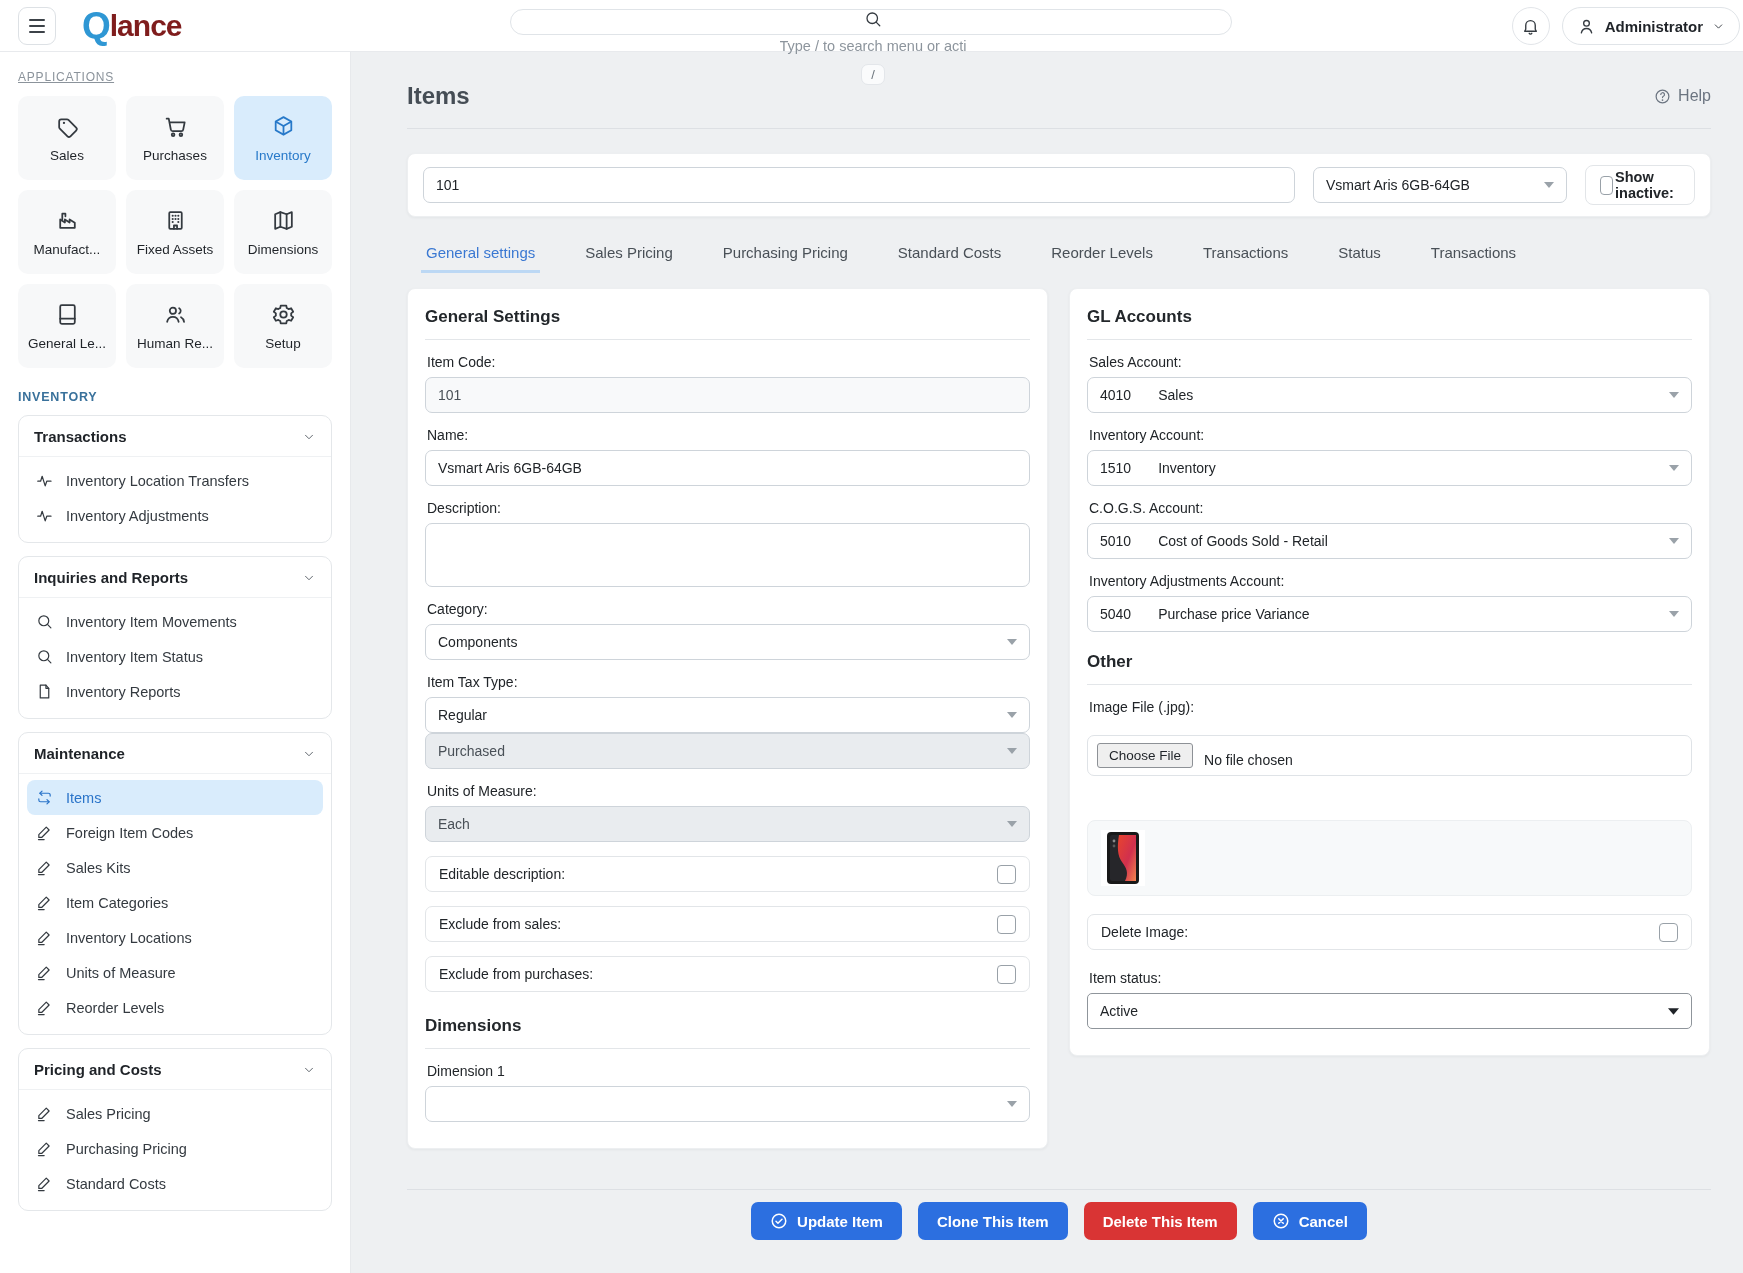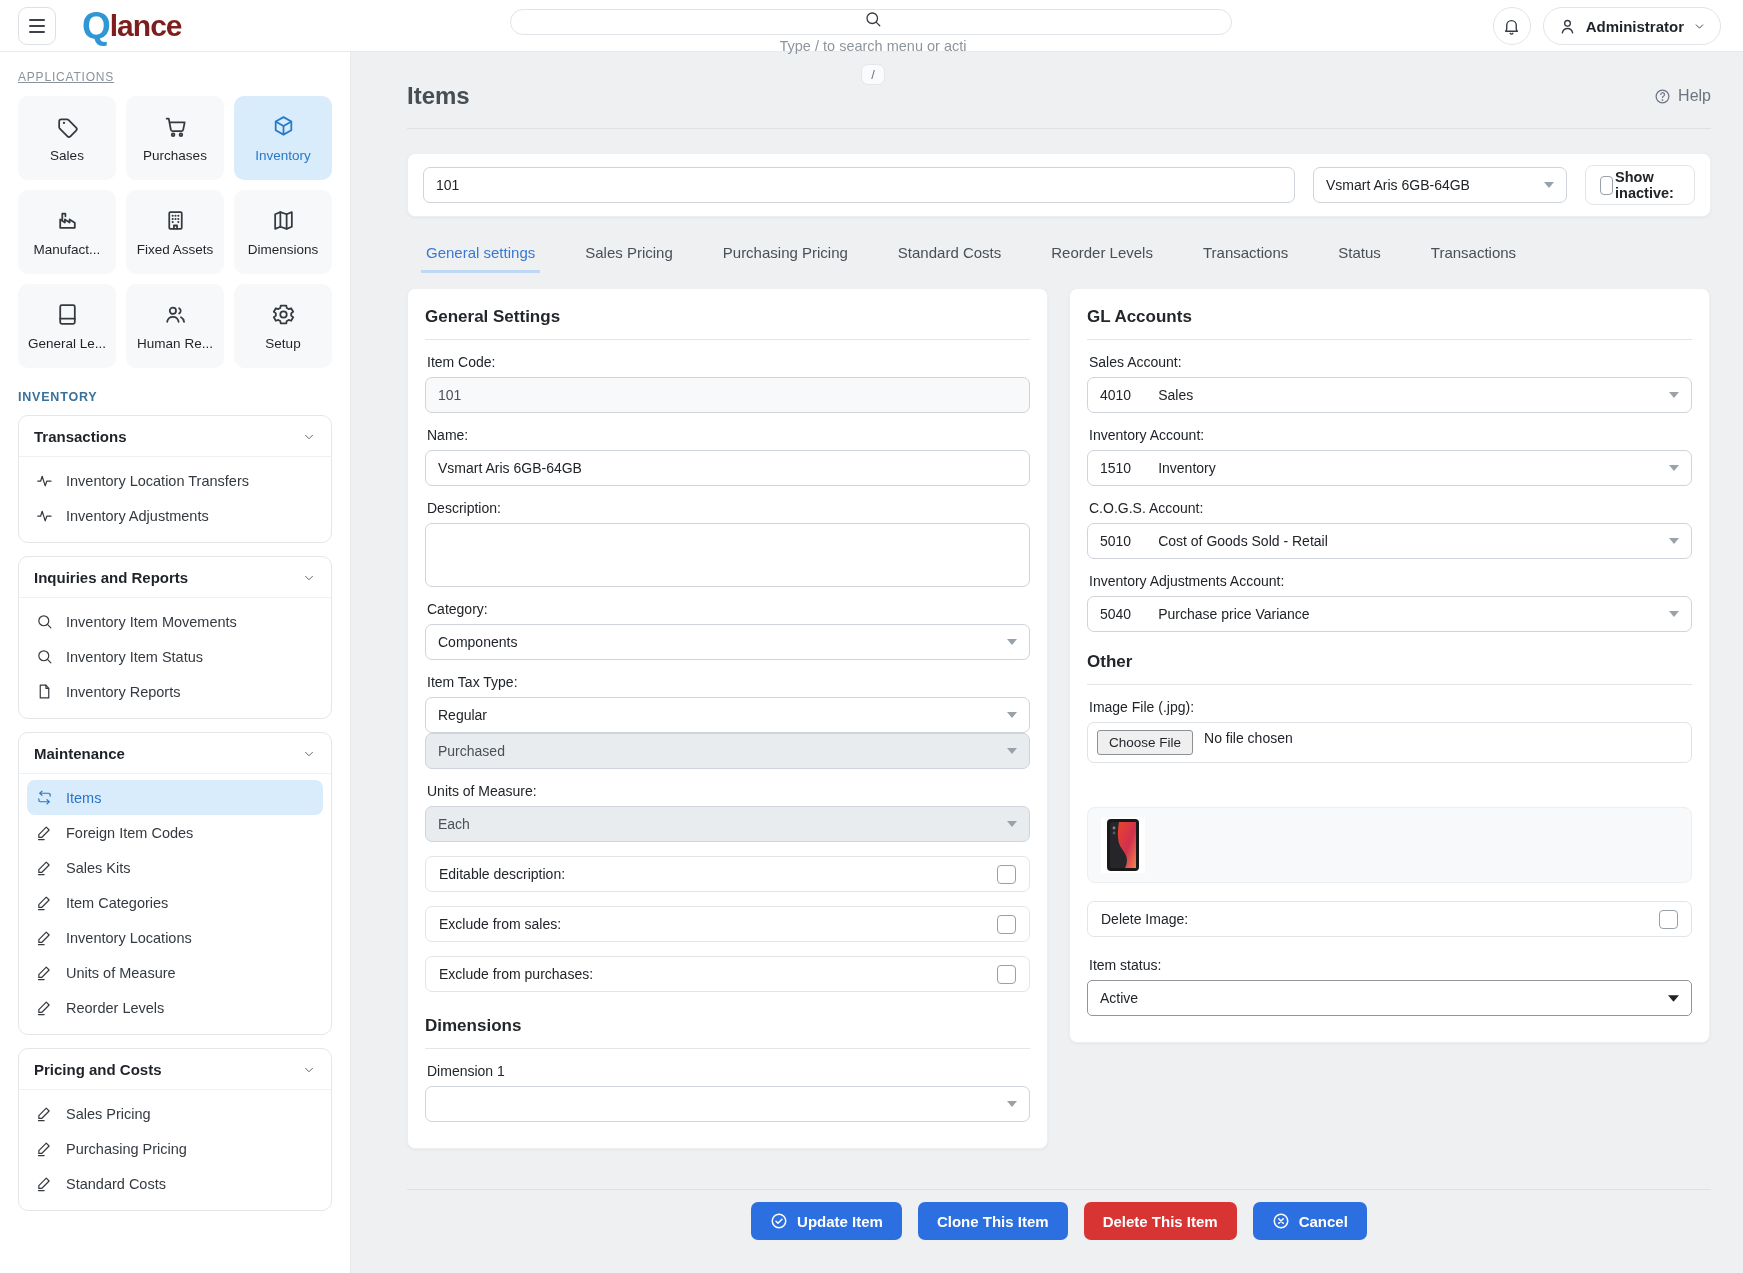--- a/index.html
+++ b/index.html
@@ -22,21 +22,21 @@
   .logo-q { font-size:37px; font-weight:800; color:#2f97d4; letter-spacing:-1px; }
   .logo-rest { font-size:30px; font-weight:700; color:#7f1d1d; letter-spacing:-1px; }
   .search-wrap { position:absolute; left:510px; top:9px; width:722px; height:26px;
                  border:1px solid #e0e4e8; border-radius:18px; background:#fff;
                  display:flex; align-items:center; padding:0 10px 0 14px; gap:9px;flex-direction:column; }
   .search-wrap input { border:none; outline:none; flex:1; font-size:14.5px; color:#495057;
                        font-family:"Liberation Sans", sans-serif; background:transparent; }
   .search-wrap input::placeholder { color:#8d959d; }
   .kbd { border:1px solid #e3e6ea; background:#fafbfc; border-radius:7px; min-width:24px; text-align:center;
          padding:2px 7px; font-size:13px; color:#6c757d; }
-  .topbar-right { position:absolute; right:22px; top:7px; display:flex; align-items:center; gap:12px; }
+  .topbar-right { position:absolute; right:3px; top:7px; display:flex; align-items:center; gap:12px; }
   .icon-circle { width:38px; height:38px; border:1px solid #e2e5e9; border-radius:50%; background:#fff;
                  display:flex; align-items:center; justify-content:center; cursor:pointer; }
   .user-pill { height:38px; border:1px solid #e0e4e8; border-radius:19px; background:#fff;
                display:flex; align-items:center; gap:9px; padding:0 14px; cursor:pointer; }
   .user-name { font-size:15px; font-weight:700; color:#1f2328; }
 
   
   .layout { display:flex; height:1221px; }
 
   
@@ -96,22 +96,22 @@
                   border-bottom:1px solid #e3e6e9; }
   .card-heading.sub { margin-top:24px; }
   .field-label { font-size:14px; color:#212529; margin:14px 2px 7px; }
   .readonly { background:#f8f9fa; color:#495057; }
   .disabled { background:#e9ecef; color:#495057; cursor:default; }
   textarea.ctl { height:64px; resize:none; padding:8px 12px; }
   .check-row { border:1px solid #e2e5e8; border-radius:7px; height:36px; margin-top:14px;
                display:flex; align-items:center; justify-content:space-between; padding:0 13px; font-size:14px; }
   .gl-val { display:flex; gap:27px; }
 
-  .file-box { border:1px solid #dfe3e7; border-radius:7px; padding:7px 9px; margin-top:7px;
-              display:flex; align-items:flex-start; gap:11px; cursor:pointer; }
+  .file-box { border:1px solid #dfe3e7; border-radius:7px; padding:7px 9px; margin-top:20px;
+              display:flex; align-items:flex-end; gap:11px; cursor:pointer; }
   .choose-btn { border:1px solid #8d9196; background:#efefef; border-radius:3px; padding:4px 11px;
                 font-size:13.5px; color:#1f2328; }
   .no-file { font-size:14px; color:#212529; }
   .image-panel { margin-top:44px; background:#f7f9fa; border:1px solid #eceff1; border-radius:8px;
                  height:76px; padding:10px 13px; display:flex; align-items:center; }
   .thumb { width:44px; height:56px; background:#fff; display:flex; align-items:center; justify-content:center; }
   .status-select { margin-top:2px; border:1px solid #8f959b; border-radius:5px; cursor:pointer; }
   .status-caret svg { fill:#1f2328; stroke:none; }
 
   .bottom-rule { border:none; border-top:1px solid #dde0e4; margin:40px 0 0; }

